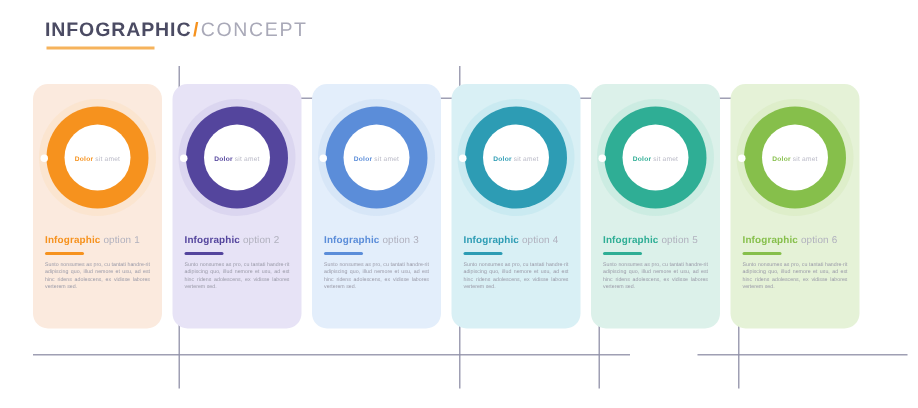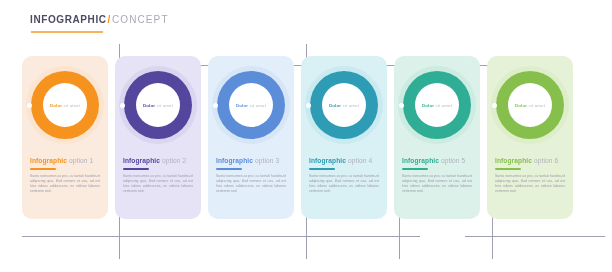--- a/index.html
+++ b/index.html
@@ -24,21 +24,21 @@
   }
 
   
   #title-block {
     position: absolute;
     left: 30px;
     top: 13px;
     height: 22px;
   }
   #title-text {
-    font-size: 10px;
+    font-size: 13px;
     letter-spacing: 0.6px;
     line-height: 14px;
     white-space: nowrap;
   }
   #title-main {
     font-weight: bold;
     color: #4b4b63;
   }
   #title-slash {
     font-weight: bold;

